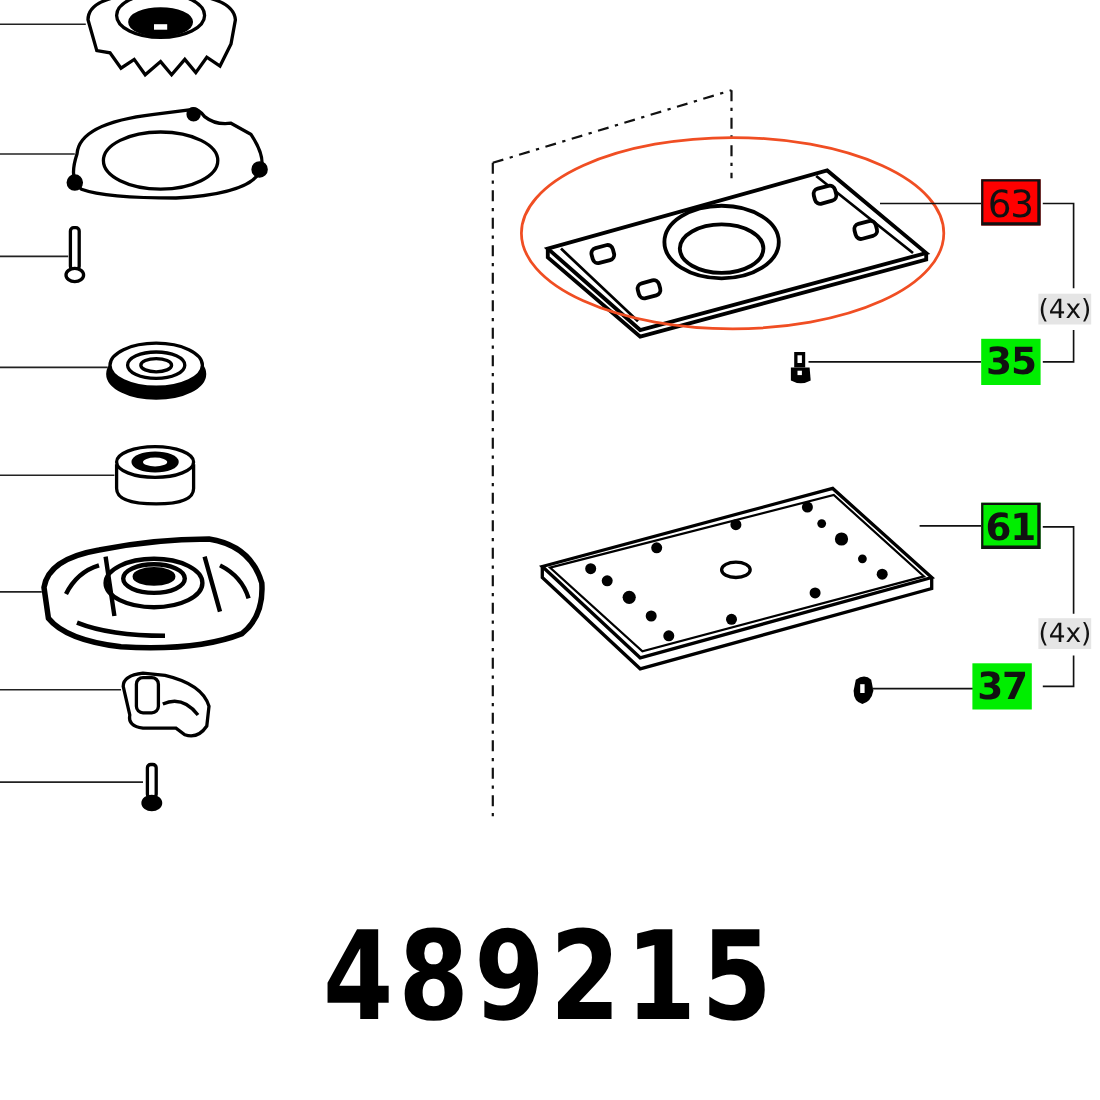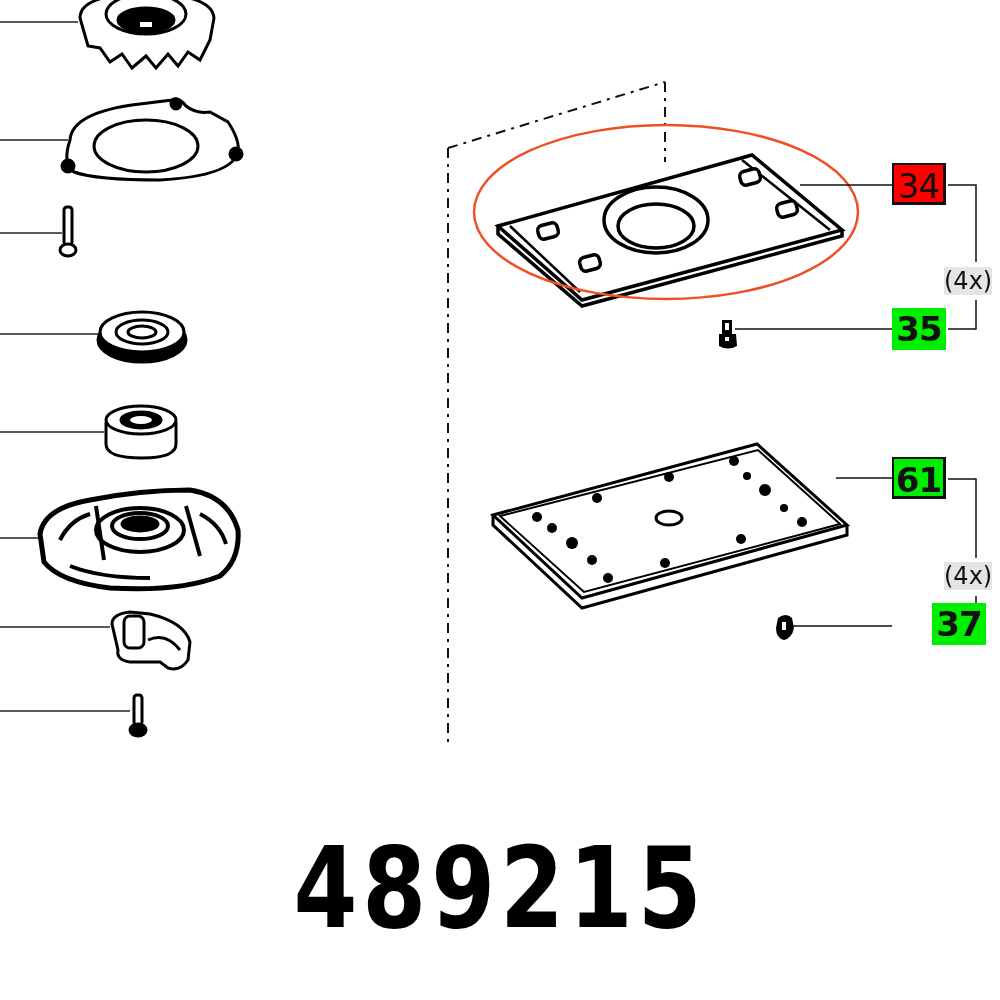--- a/index.html
+++ b/index.html
@@ -155,21 +155,21 @@
     <line x1="735" y1="329" x2="892" y2="329"></line>
     <line x1="836" y1="478" x2="892" y2="478"></line>
     <line x1="793" y1="626" x2="892" y2="626"></line>
     <polyline points="948,185 976,185 976,262"></polyline>
     <polyline points="976,300 976,329 948,329"></polyline>
     <polyline points="948,479 976,479 976,558"></polyline>
     <polyline points="976,596 976,624 948,624"></polyline>
   </g>
 </svg>
 
-<div class="callout red" style="left:892px; top:163px;">34</div>
+<div class="callout red" style="left:892px; top:163px;">63</div>
 <div class="callout green" style="left:892px; top:308px;">35</div>
 <div class="callout green bordered" style="left:892px; top:457px;">61</div>
-<div class="callout green" style="left:932px; top:603px;">37</div>
+<div class="callout green" style="left:884px; top:603px;">37</div>
 
 <div class="qty" style="left:944px; top:267px;">(4x)</div>
 <div class="qty" style="left:944px; top:562px;">(4x)</div>
 
 <div class="partno">489215</div>
 
 </body></html>

